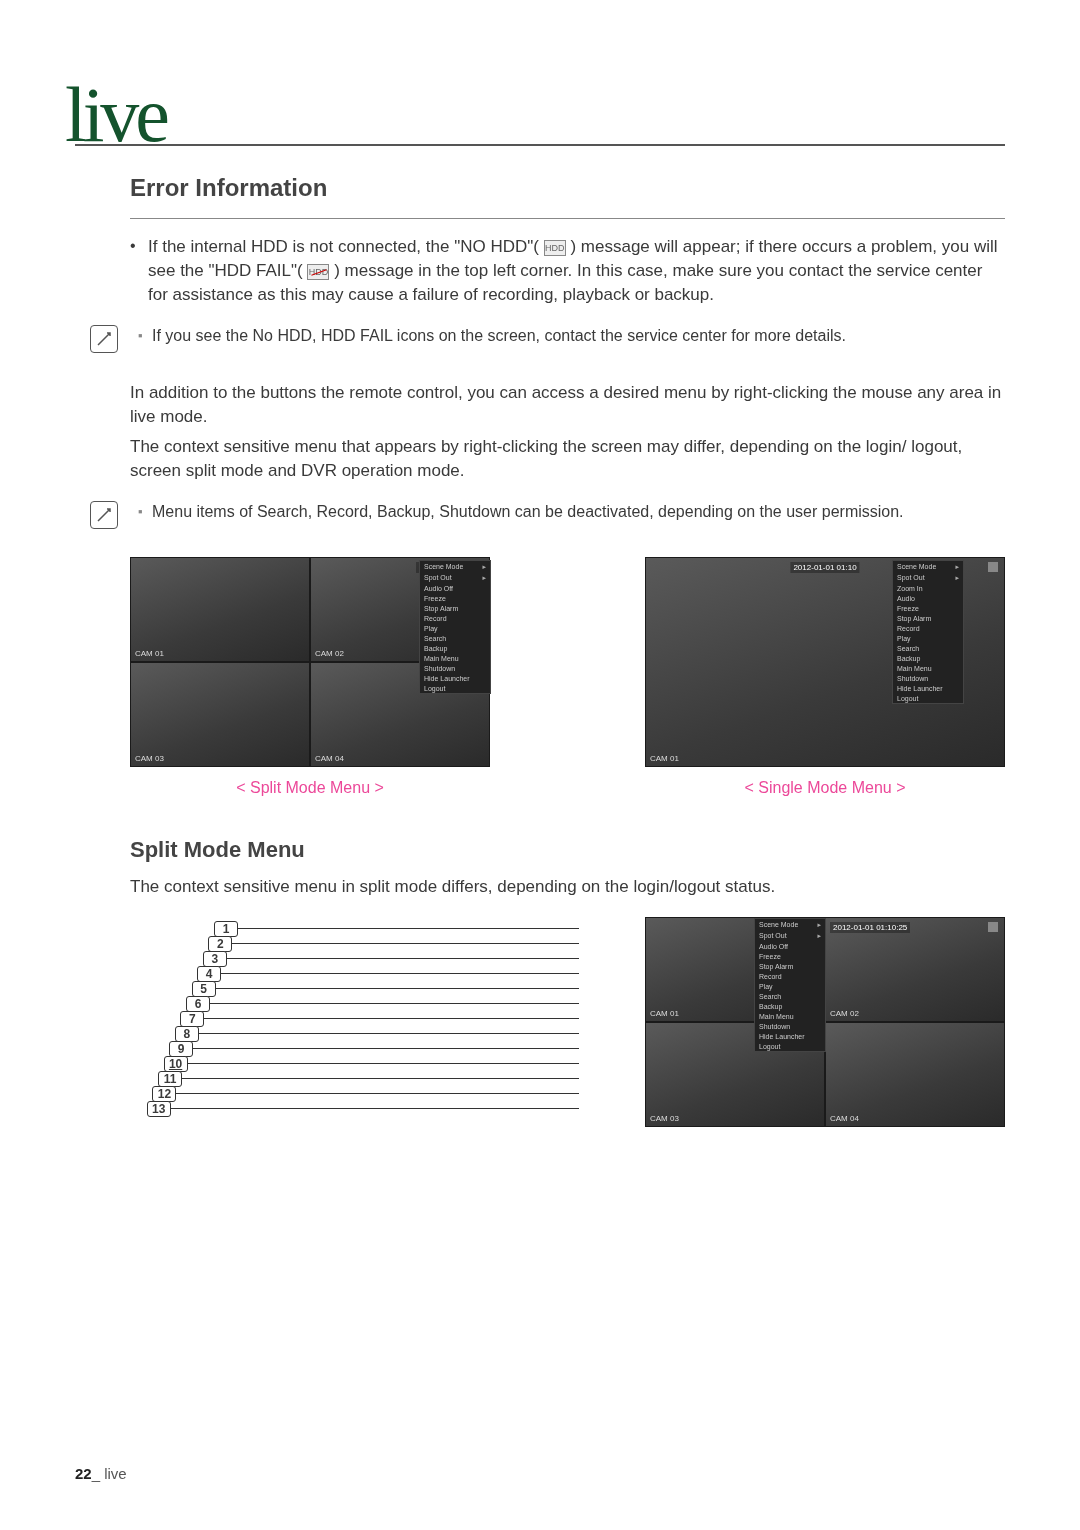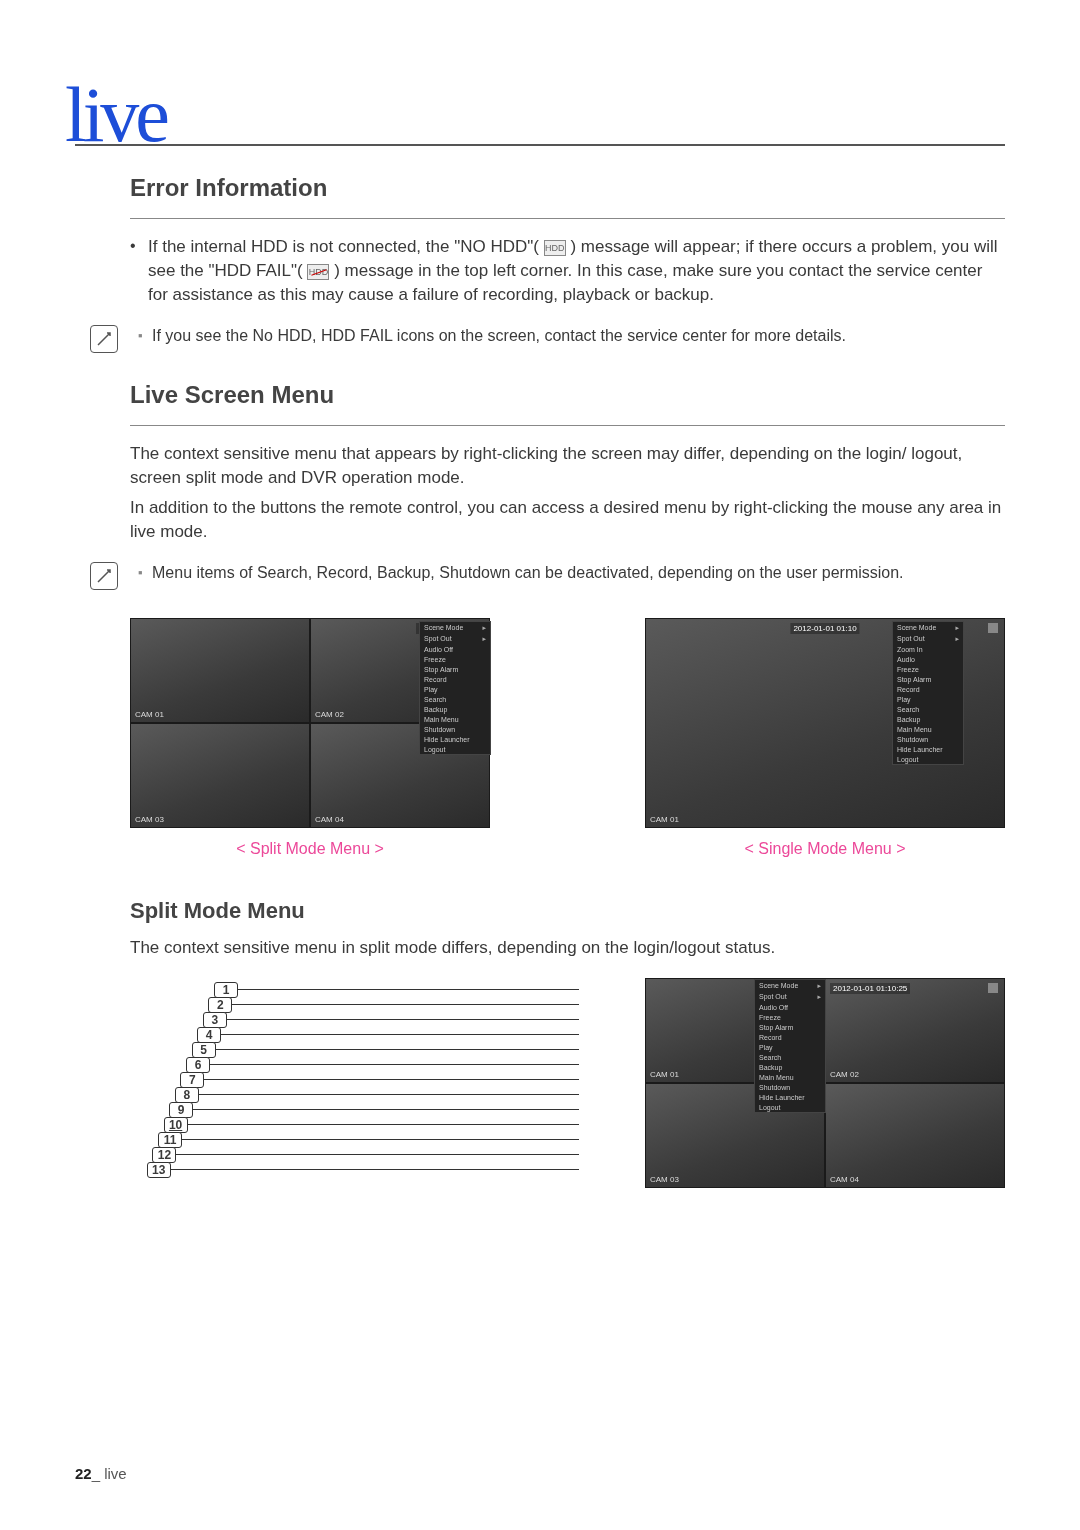--- a/index.html
+++ b/index.html
@@ -8,21 +8,21 @@
     background: #fff;
     width: 1080px;
     height: 1530px;
     position: relative;
     color: #3a3a3a;
   }
   .page { padding: 80px 75px 40px 75px; }
   .chapter-title {
     font-size: 78px;
     font-weight: 200;
-    color: #1d4ed8;
+    color: #14532d;
     letter-spacing: -4px;
     font-family: Georgia, serif;
     margin-left: -10px;
     line-height: 0.9;
   }
   .rule-full {
     border: none;
     border-top: 2px solid #555;
     margin-top: -6px;
     margin-bottom: 28px;
@@ -210,23 +210,22 @@
     <div class="note-row">
       <div class="note-icon">
         <svg viewBox="0 0 24 24">
             <path d="M4 20 L20 4 M16 4 L20 4 L20 8"></path>
           </svg>
       </div>
       <div class="note-bullet">▪</div>
       <div class="note-text">If you see the No HDD, HDD FAIL icons on the screen, contact the service center for more details.</div>
     </div>
 
-    <h2 class="sec-heading">Live Screen Menu</h2>
+    <p class="para">In addition to the buttons the remote control, you can access a desired menu by right-clicking the mouse any area in live mode.</p>
     <p class="para">The context sensitive menu that appears by right-clicking the screen may differ, depending on the login/ logout, screen split mode and DVR operation mode.</p>
-    <p class="para">In addition to the buttons the remote control, you can access a desired menu by right-clicking the mouse any area in live mode.</p>
 
     <div class="note-row">
       <div class="note-icon">
         <svg viewBox="0 0 24 24">
             <path d="M4 20 L20 4 M16 4 L20 4 L20 8"></path>
           </svg>
       </div>
       <div class="note-bullet">▪</div>
       <div class="note-text">Menu items of Search, Record, Backup, Shutdown can be deactivated, depending on the user permission.</div>
     </div>

